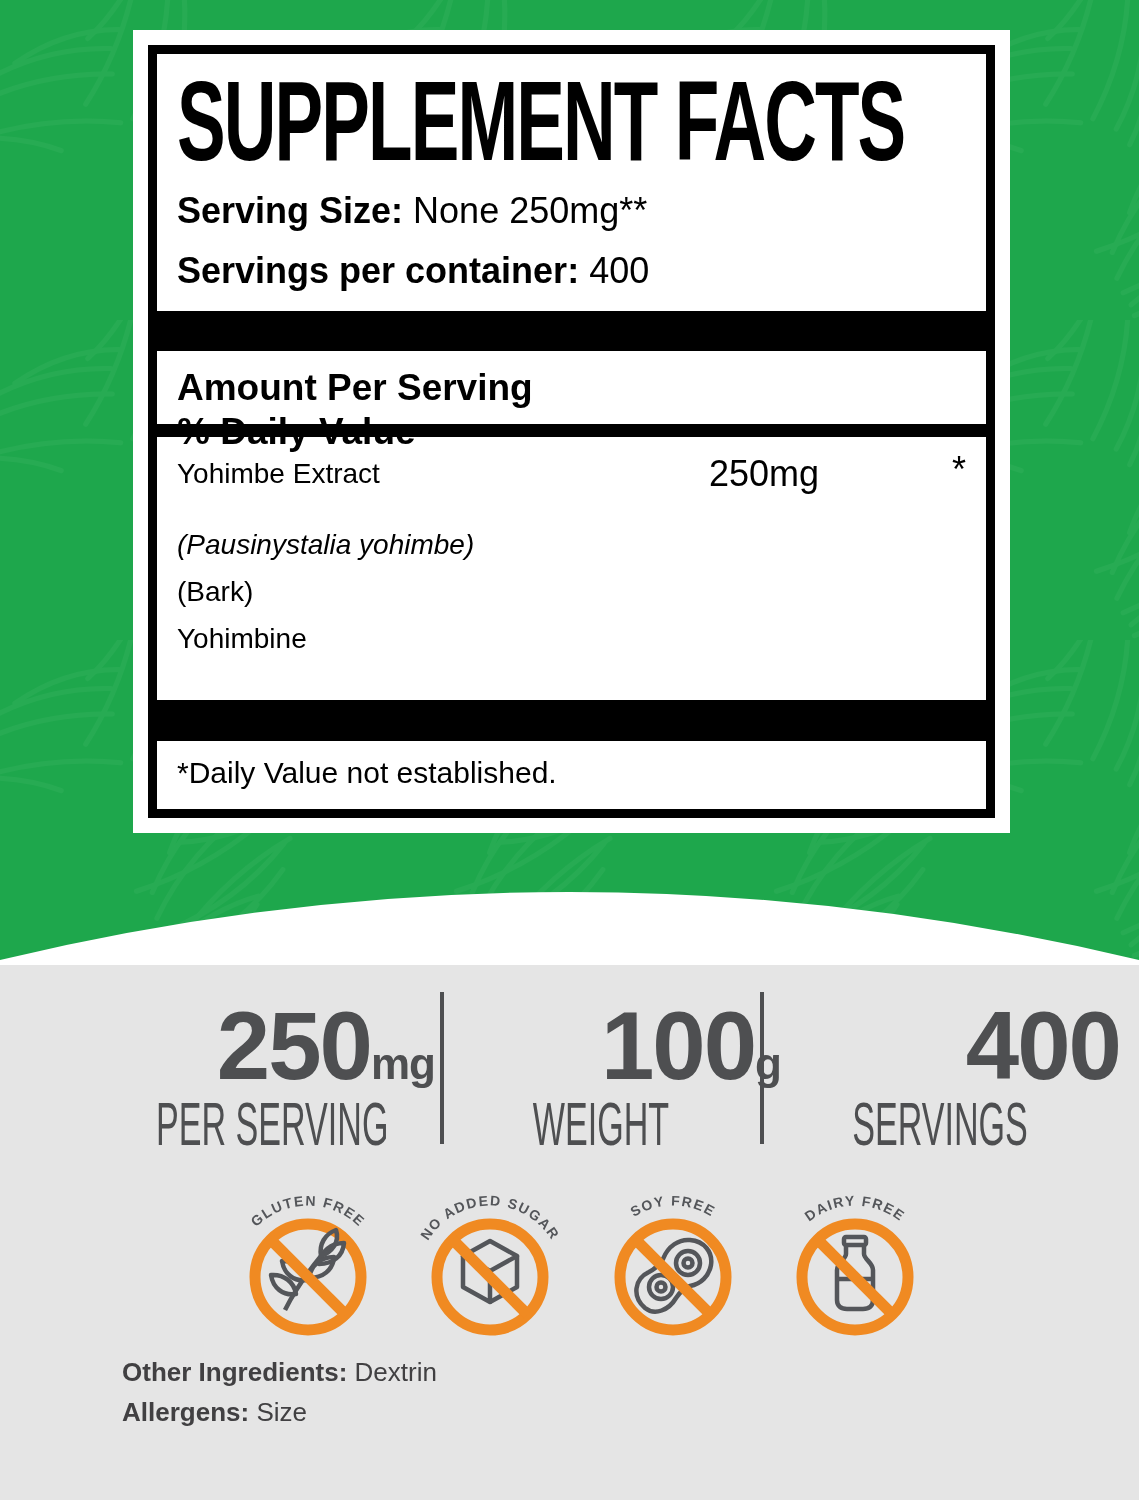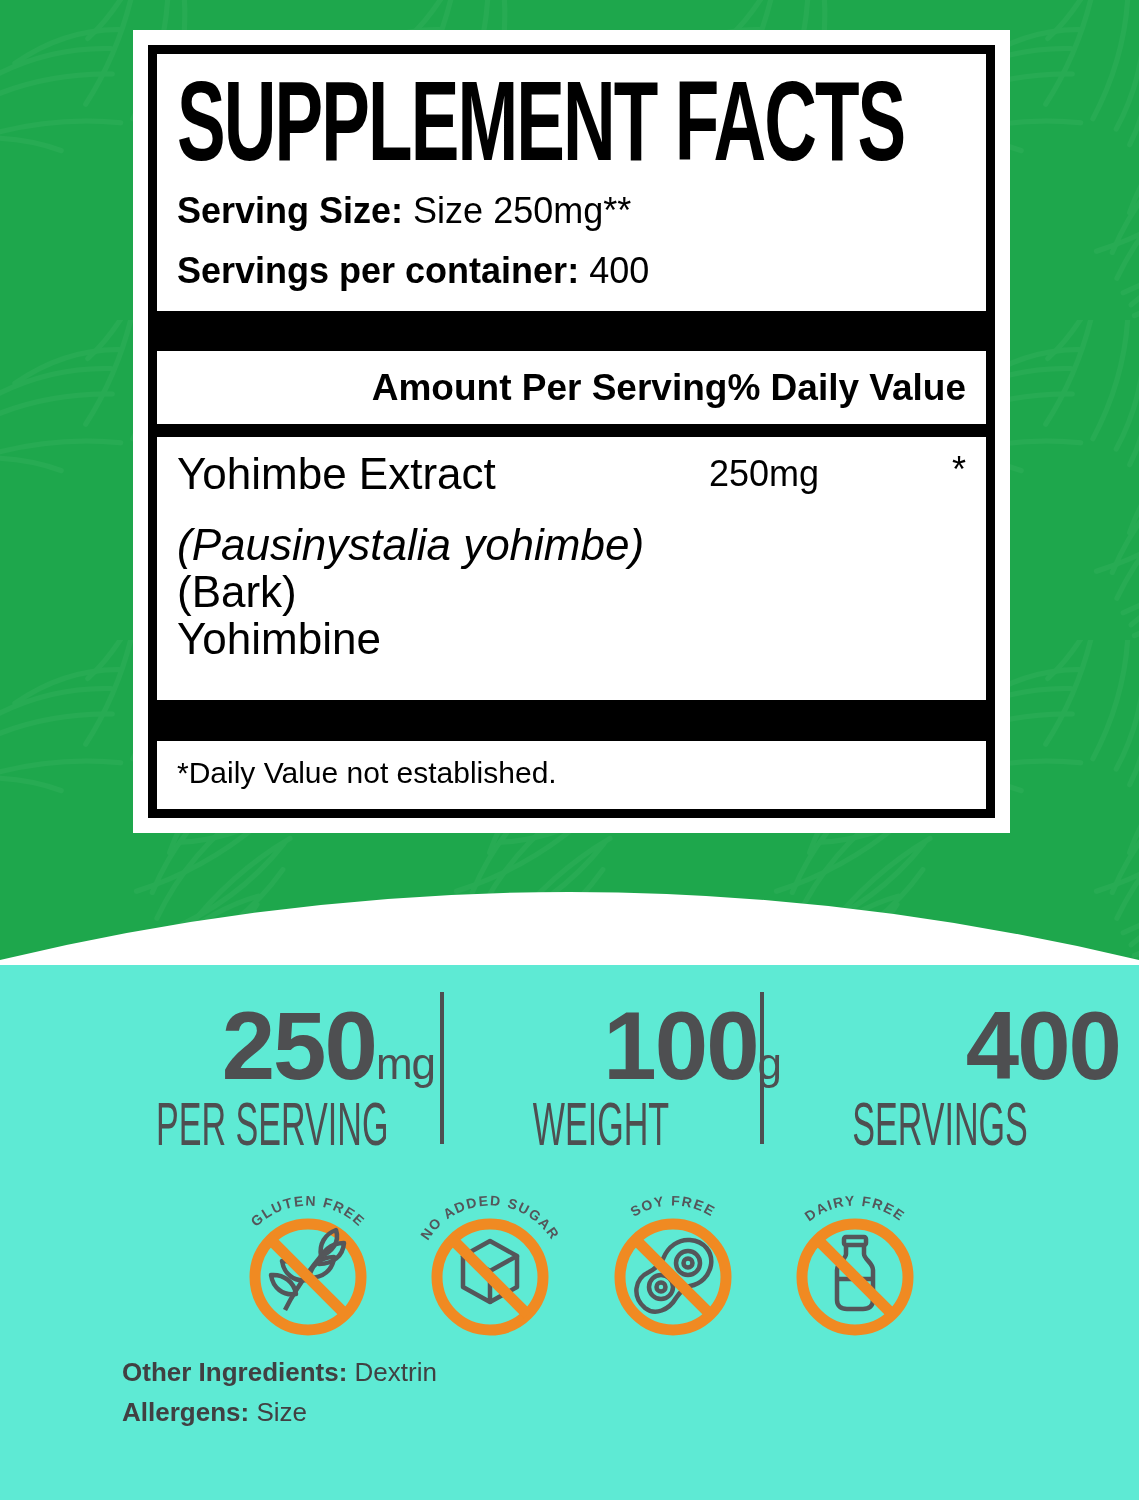--- a/index.html
+++ b/index.html
@@ -1,18 +1,18 @@
 <!DOCTYPE html>
 <html><head>
 <meta charset="utf-8">
 <style>
   html,body { margin:0; padding:0; background:#ffffff; }
   .page {
     position:relative; width:1139px; height:1500px; overflow:hidden;
-    background:#5eead4; font-family:"Liberation Sans", sans-serif;
+    background:#e5e5e5; font-family:"Liberation Sans", sans-serif;
     color:#000;
   }
   
   .hero { position:absolute; left:0; top:0; width:1139px; height:965px; }
   
   .card {
     position:absolute; left:133px; top:30px; width:877px; height:803px;
     background:#ffffff;
   }
   .inner {
@@ -27,37 +27,37 @@
   .srow { position:absolute; left:20px; font-size:36px; line-height:44px; white-space:nowrap; }
   .srow b { font-weight:700; }
   .row-ss  { top:135px; }
   .row-spc { top:195px; }
   .bar { position:absolute; left:0; right:0; background:#000; }
   .bar1 { top:257px; height:40px; }
   .bar-thin { top:370px; height:13px; }
   .bar2 { top:646px; height:41px; }
   .hdr {
     position:absolute; left:20px; right:20px; top:312px;
-    display:flex; justify-content:flex-end;
-    font-size:37px; font-weight:700; line-height:44px;
+    display:flex; justify-content:center;
+    font-size:37px; font-weight:700; line-height:44px;flex-direction:column;
   }
   .ing { position:absolute; left:20px; right:20px; top:396px; }
-  .ing-names { width:520px; font-size:44px; line-height:47px; }
+  .ing-names { width:520px; font-size:28px; line-height:47px; }
   .ing-names .it { font-style:italic;margin-top:24px; }
   .ing-amount { position:absolute; left:532px; top:0; font-size:36px; line-height:47px; }
   .ing-star { position:absolute; right:0; top:-4px; font-size:36px; line-height:47px; }
   .footnote { position:absolute; left:20px; top:701px; font-size:30px; line-height:36px; }
   
   .stat-col { position:absolute; top:998px; width:360px; text-align:center; color:#4E4F51; }
   .stat-col-1 { left:75px; }
   .stat-col-2 { left:421px; }
   .stat-col-3 { left:760px; }
   .stat-num-row { display:flex; justify-content:flex-end; align-items:baseline; line-height:1; }
   .stat-num { font-size:96px; font-weight:700; letter-spacing:-2px; }
-  .stat-unit { font-size:44px; font-weight:400; letter-spacing:-1px; }
+  .stat-unit { font-size:44px; font-weight:700; letter-spacing:-1px; }
   .stat-label {
     margin-top:-1px; font-size:62px; font-weight:400; line-height:1;
     white-space:nowrap; transform:scaleX(0.55); transform-origin:50% 0;
   }
   .stat-divider { position:absolute; top:992px; width:4px; height:152px; background:#4E4F51; }
   .stat-divider-1 { left:440px; }
   .stat-divider-2 { left:760px; }
   
   .badge { position:absolute; top:1182px; }
   .badge-arc-text {
@@ -98,21 +98,21 @@
   <div class="card">
     <div class="inner">
 
       <div class="sf-title">
         <span>SUPPLEMENT FACTS</span>
       </div>
 
       <div class="srow row-ss">
         <b>Serving Size:</b>
         <span> </span>
-        <span>Size 250mg**</span>
+        <span>None 250mg**</span>
       </div>
 
       <div class="srow row-spc">
         <b>Servings per container:</b>
         <span> </span>
         <span>400</span>
       </div>
 
       <div class="bar bar1"></div>
 

